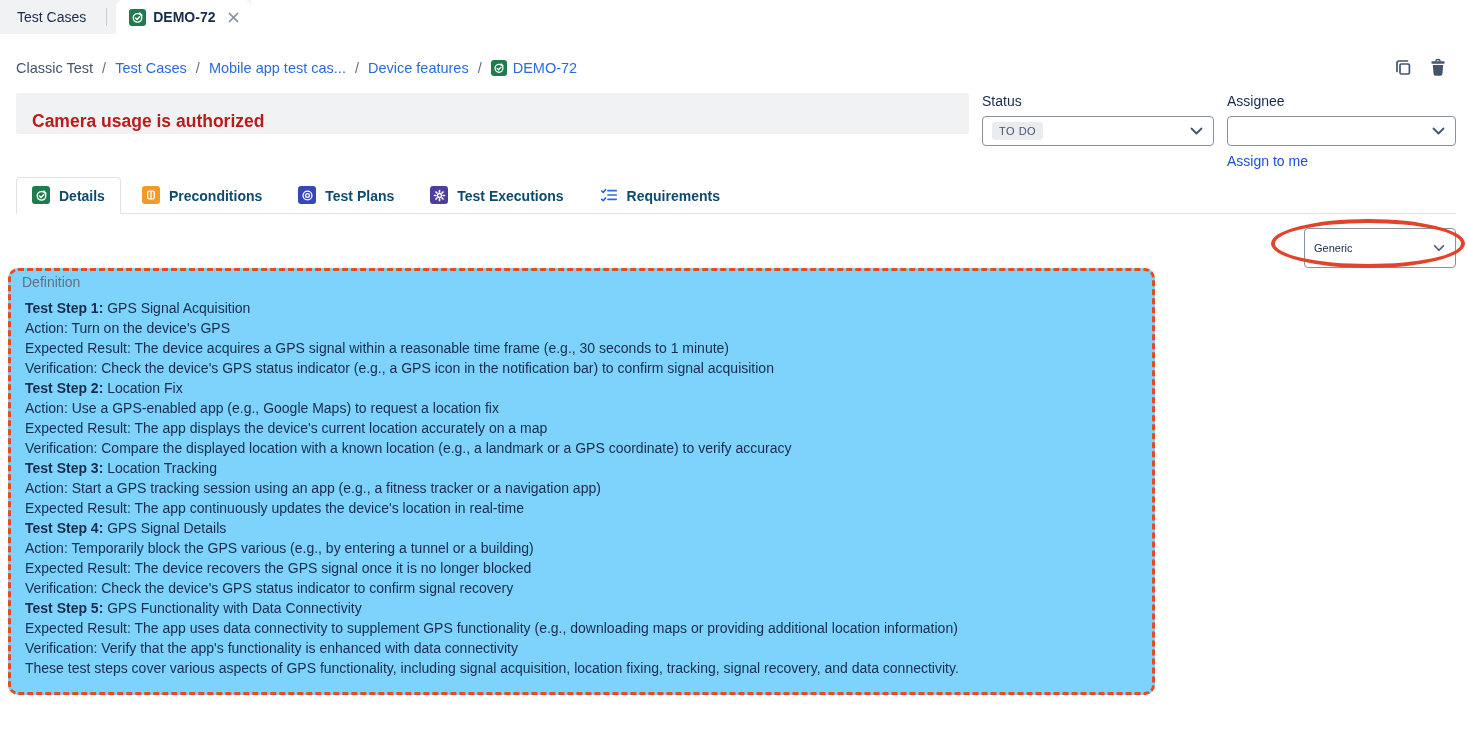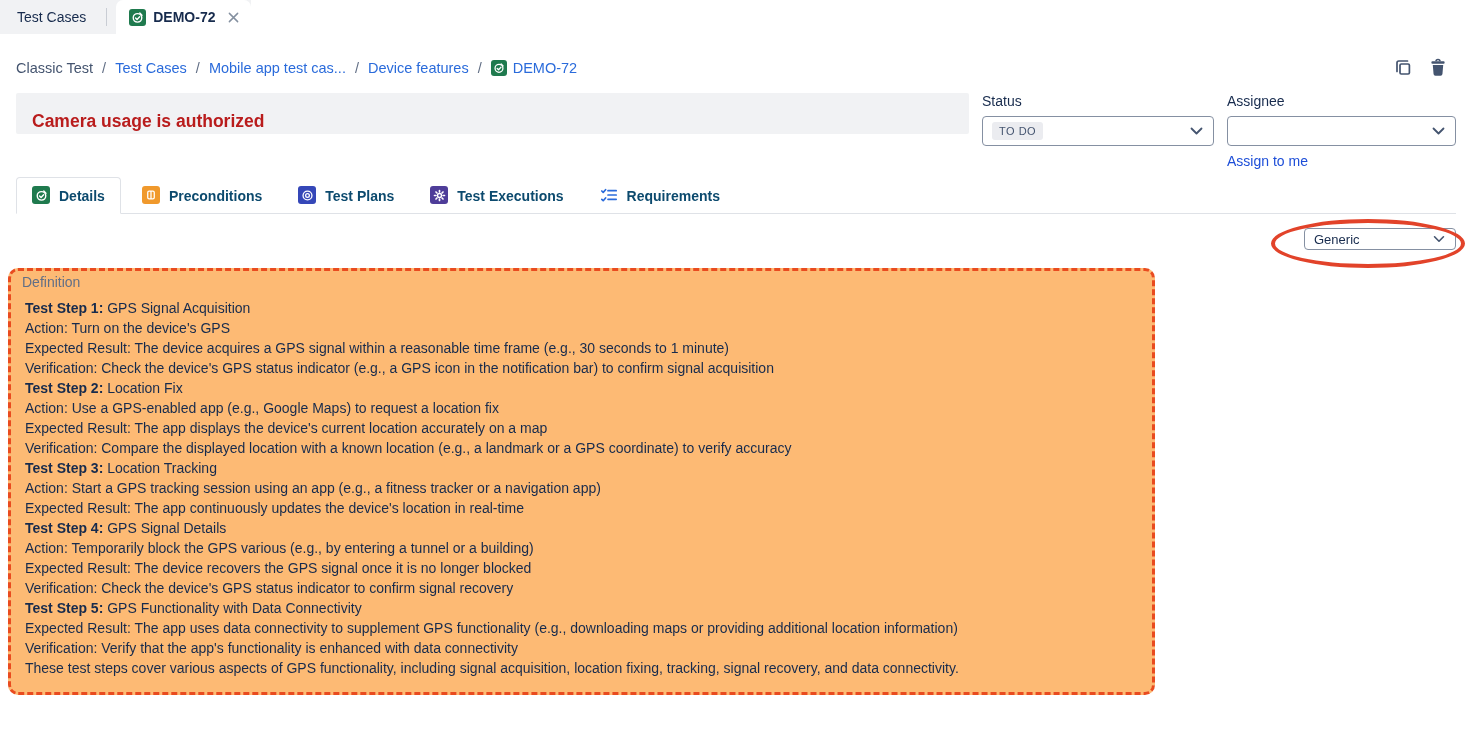--- a/index.html
+++ b/index.html
@@ -47,28 +47,28 @@
   
   .tabs-row { margin-top:7px; display:flex; gap:6px; border-bottom:1px solid #DFE2E7; padding-left:0; }
   .dtab { display:flex; align-items:flex-end; gap:9px; padding:8px 15px 9px 15px;
           font-size:14px; font-weight:700; color:#0c4a6e; cursor:pointer; }
   .dtab.active { background:#fff; border:1px solid #DFE2E7; border-bottom:1px solid #fff;
                  margin-bottom:-1px; border-radius:4px 4px 0 0; }
   .sq-icon { width:18px; height:18px; border-radius:3px; display:flex; align-items:center; justify-content:center; }
 
   
   .type-row { display:flex; justify-content:flex-end; margin-top:14px; position:relative; height:31px; }
-  .type-select { width:152px; height:22px; font-size:13px; color:#172B4D; }
+  .type-select { width:152px; height:40px; font-size:11px; color:#172B4D; }
   .annotation-ellipse { position:absolute; right:-9px; top:-9px; width:194px; height:49px;
                         border:4px solid #E2432A; border-radius:50%; pointer-events:none; }
 
   
   .definition { margin-left:-8px; margin-top:9px; width:1147px;
                 border:3px dashed #E94B1F; border-radius:10px;
-                padding:3px 16px 14px 14px; background:#fdba74; }
+                padding:3px 16px 14px 14px; background:#7dd3fc; }
   .def-label { font-size:14px; color:#626F86; margin-bottom:8px; margin-left:-3px; }
   .def-line { font-size:14px; line-height:20px; color:#172B4D; }
   .def-line strong { font-weight:700; }
 </style>
 </head>
 <body>
 
 <div class="wtab-strip">
   <div class="wtab wtab-inactive">
     <span>Test Cases</span>

